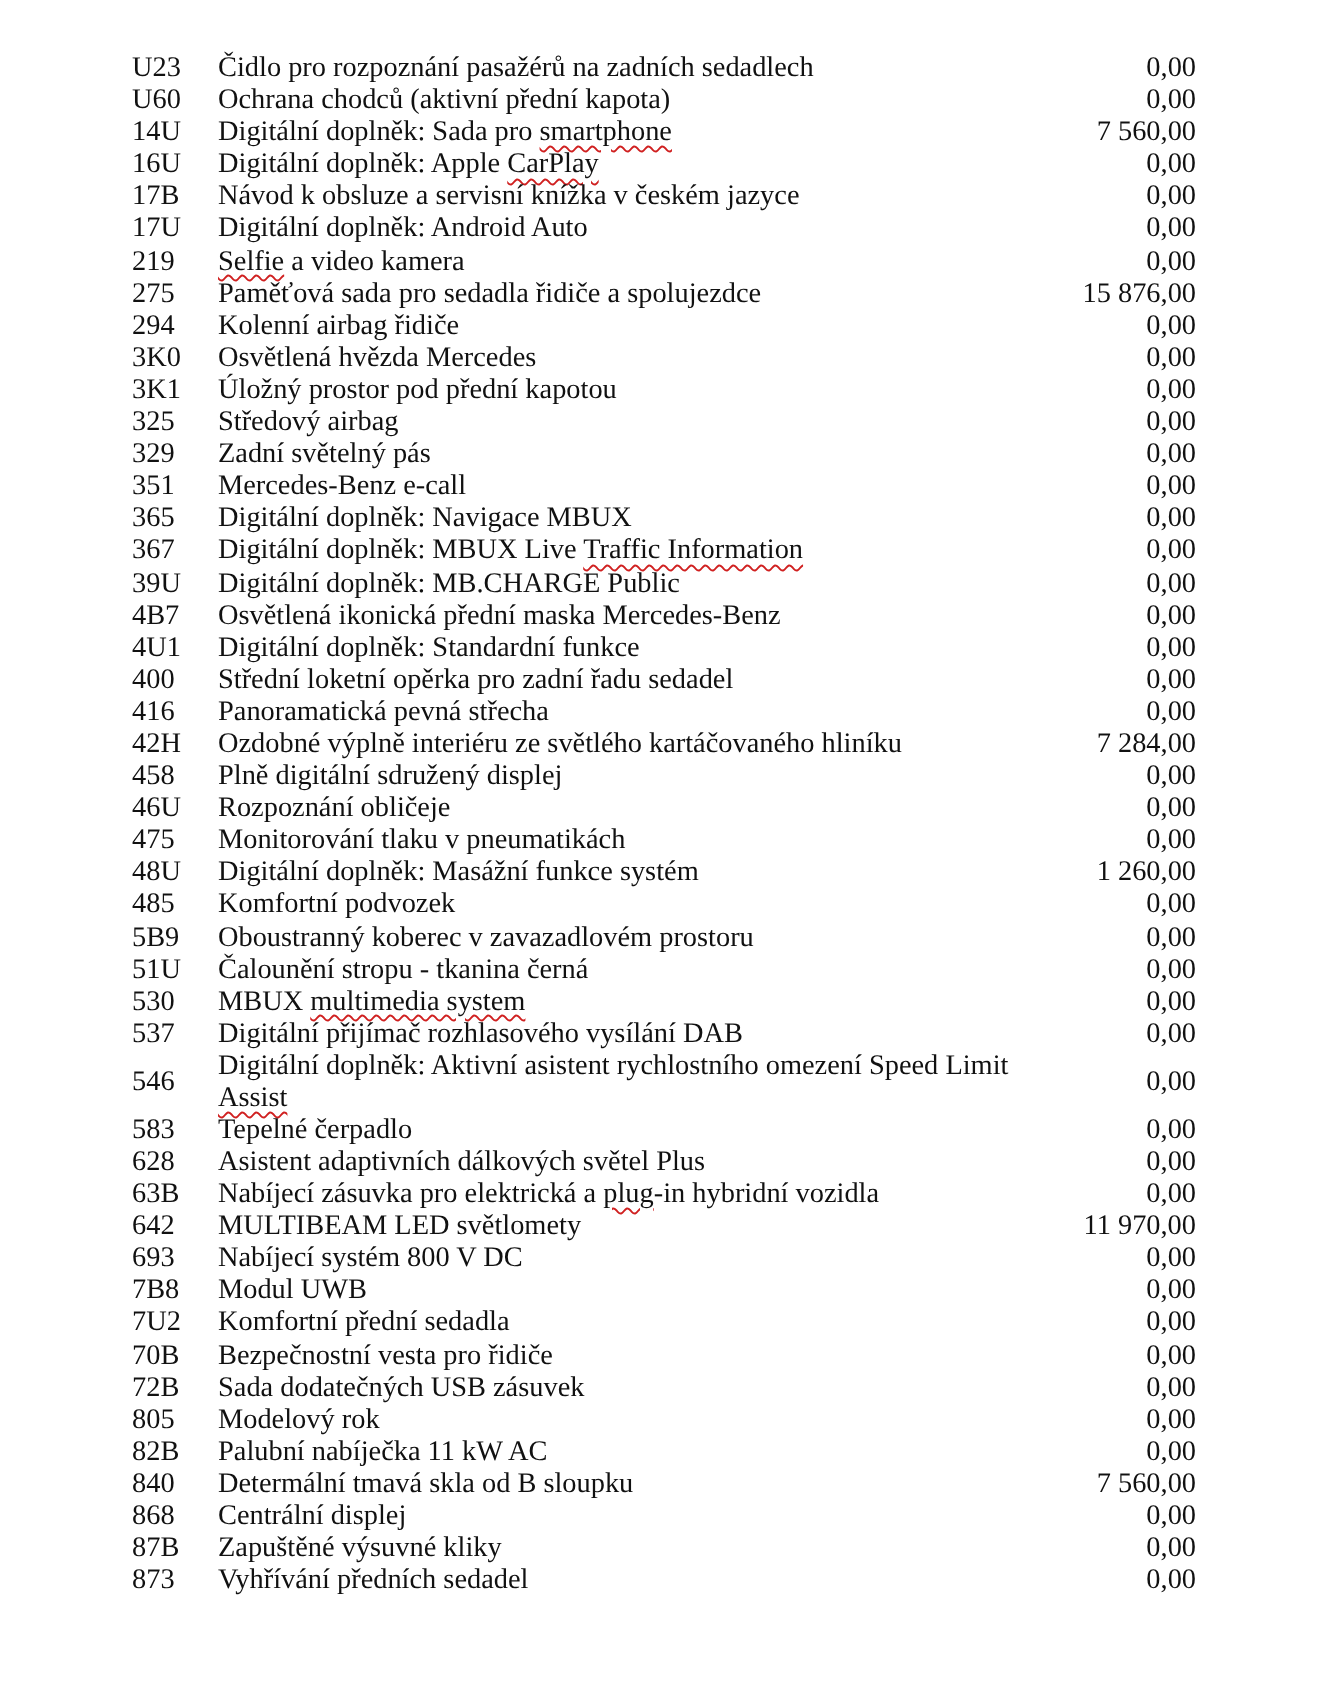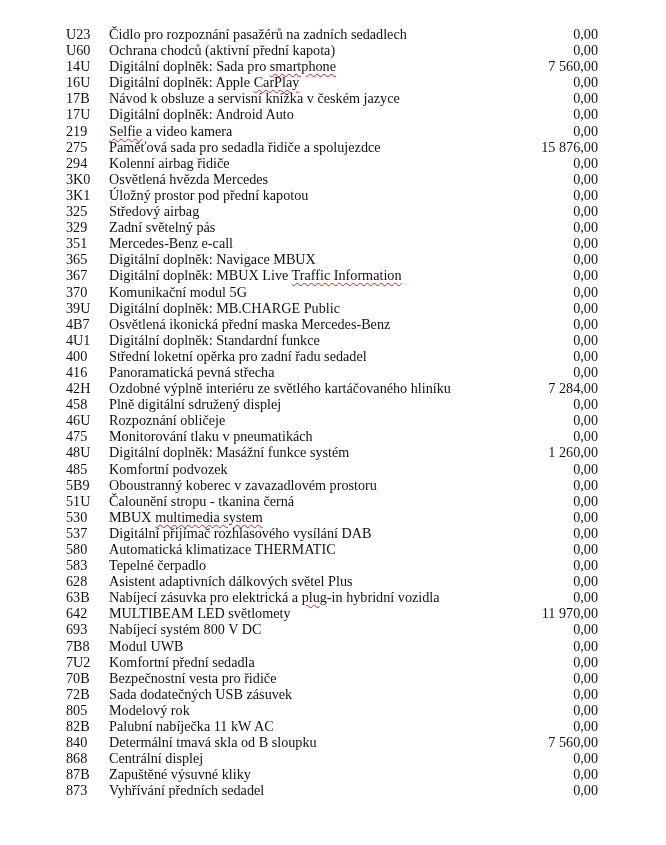--- a/index.html
+++ b/index.html
@@ -94,25 +94,20 @@
           <td class="code">365</td>
           <td class="desc">Digitální doplněk: Navigace MBUX</td>
           <td class="val">0,00</td>
         </tr>
         <tr>
           <td class="code">367</td>
           <td class="desc">Digitální doplněk: MBUX Live <span class="sq">Traffic Information</span></td>
           <td class="val">0,00</td>
         </tr>
         <tr>
-          <td class="code">370</td>
-          <td class="desc">Komunikační modul 5G</td>
-          <td class="val">0,00</td>
-        </tr>
-        <tr>
           <td class="code">39U</td>
           <td class="desc">Digitální doplněk: MB.CHARGE Public</td>
           <td class="val">0,00</td>
         </tr>
         <tr>
           <td class="code">4B7</td>
           <td class="desc">Osvětlená ikonická přední maska Mercedes-Benz</td>
           <td class="val">0,00</td>
         </tr>
         <tr>
@@ -174,22 +169,22 @@
           <td class="code">530</td>
           <td class="desc">MBUX <span class="sq">multimedia system</span></td>
           <td class="val">0,00</td>
         </tr>
         <tr>
           <td class="code">537</td>
           <td class="desc">Digitální přijímač rozhlasového vysílání DAB</td>
           <td class="val">0,00</td>
         </tr>
         <tr>
-          <td class="code">580</td>
-          <td class="desc">Automatická klimatizace THERMATIC</td>
+          <td class="code">546</td>
+          <td class="desc wrap">Digitální doplněk: Aktivní asistent rychlostního omezení Speed Limit <span class="sq">Assist</span></td>
           <td class="val">0,00</td>
         </tr>
         <tr>
           <td class="code">583</td>
           <td class="desc">Tepelné čerpadlo</td>
           <td class="val">0,00</td>
         </tr>
         <tr>
           <td class="code">628</td>
           <td class="desc">Asistent adaptivních dálkových světel Plus</td>

